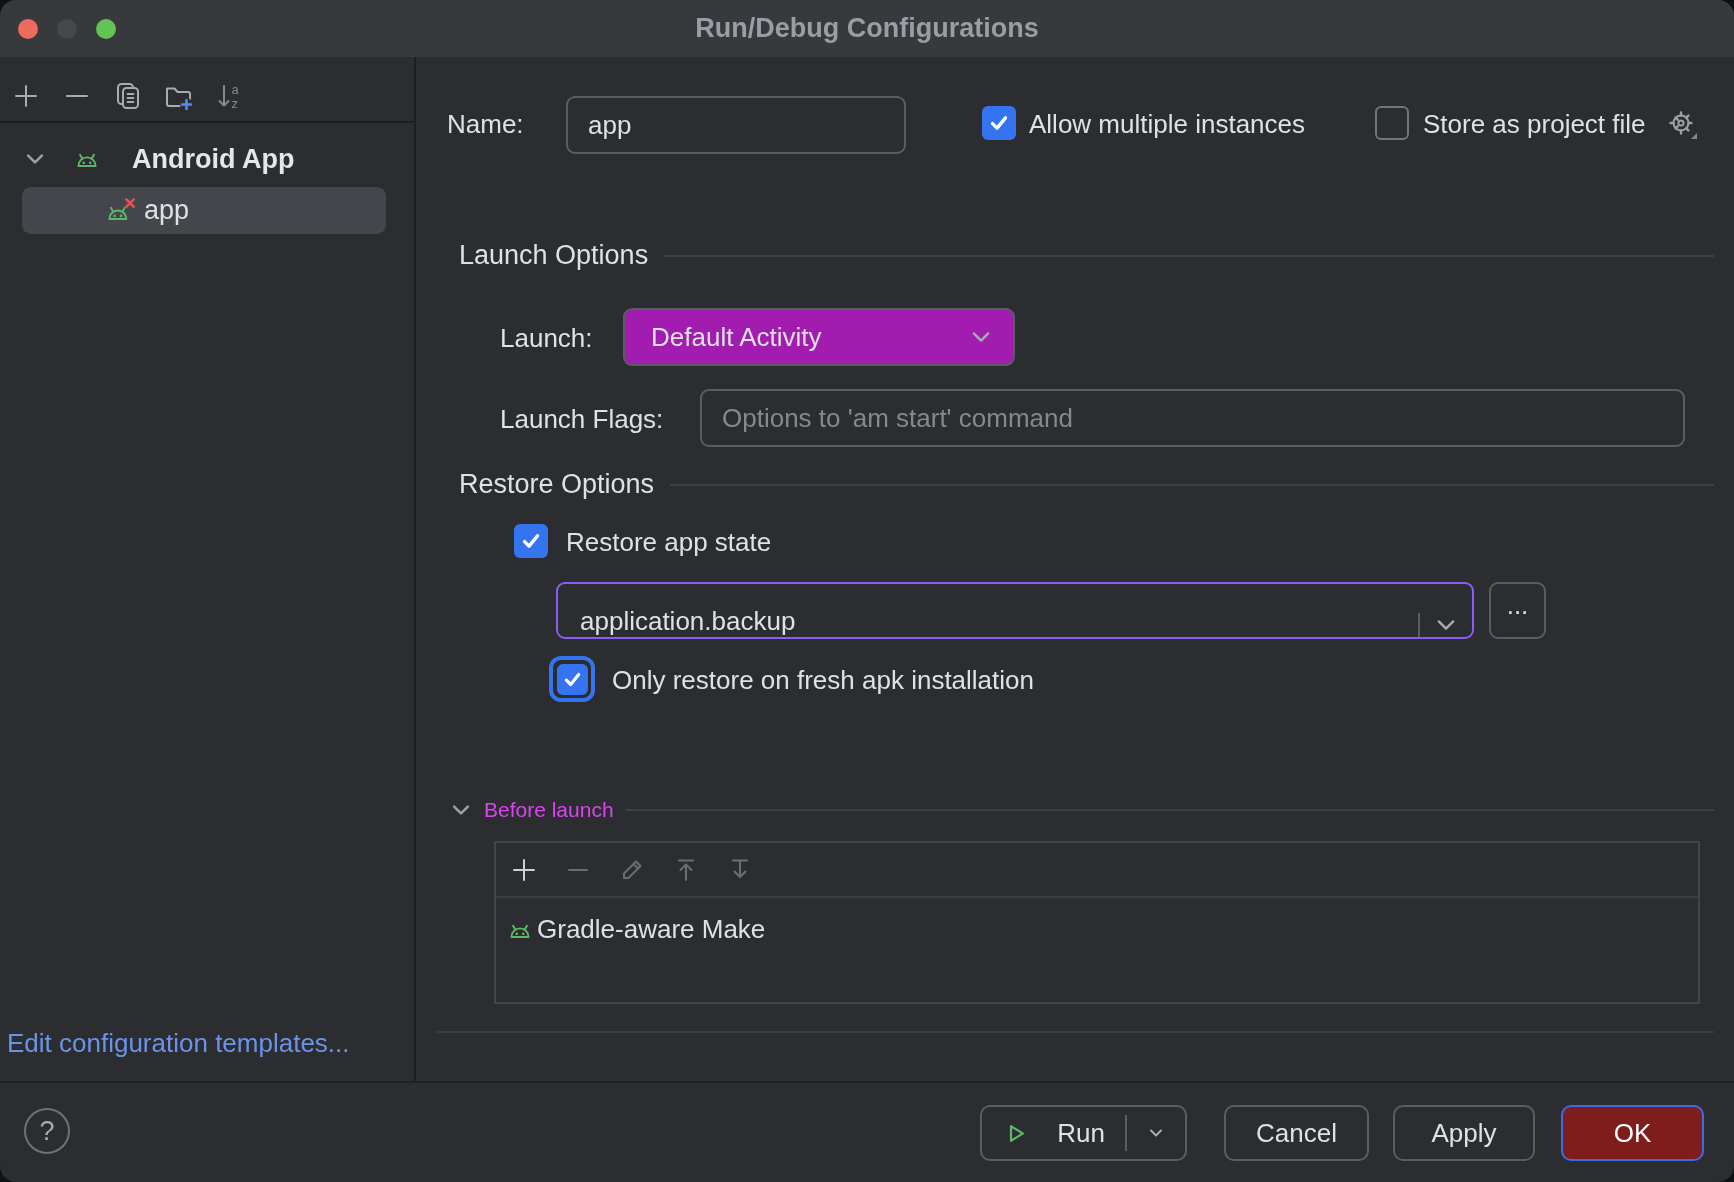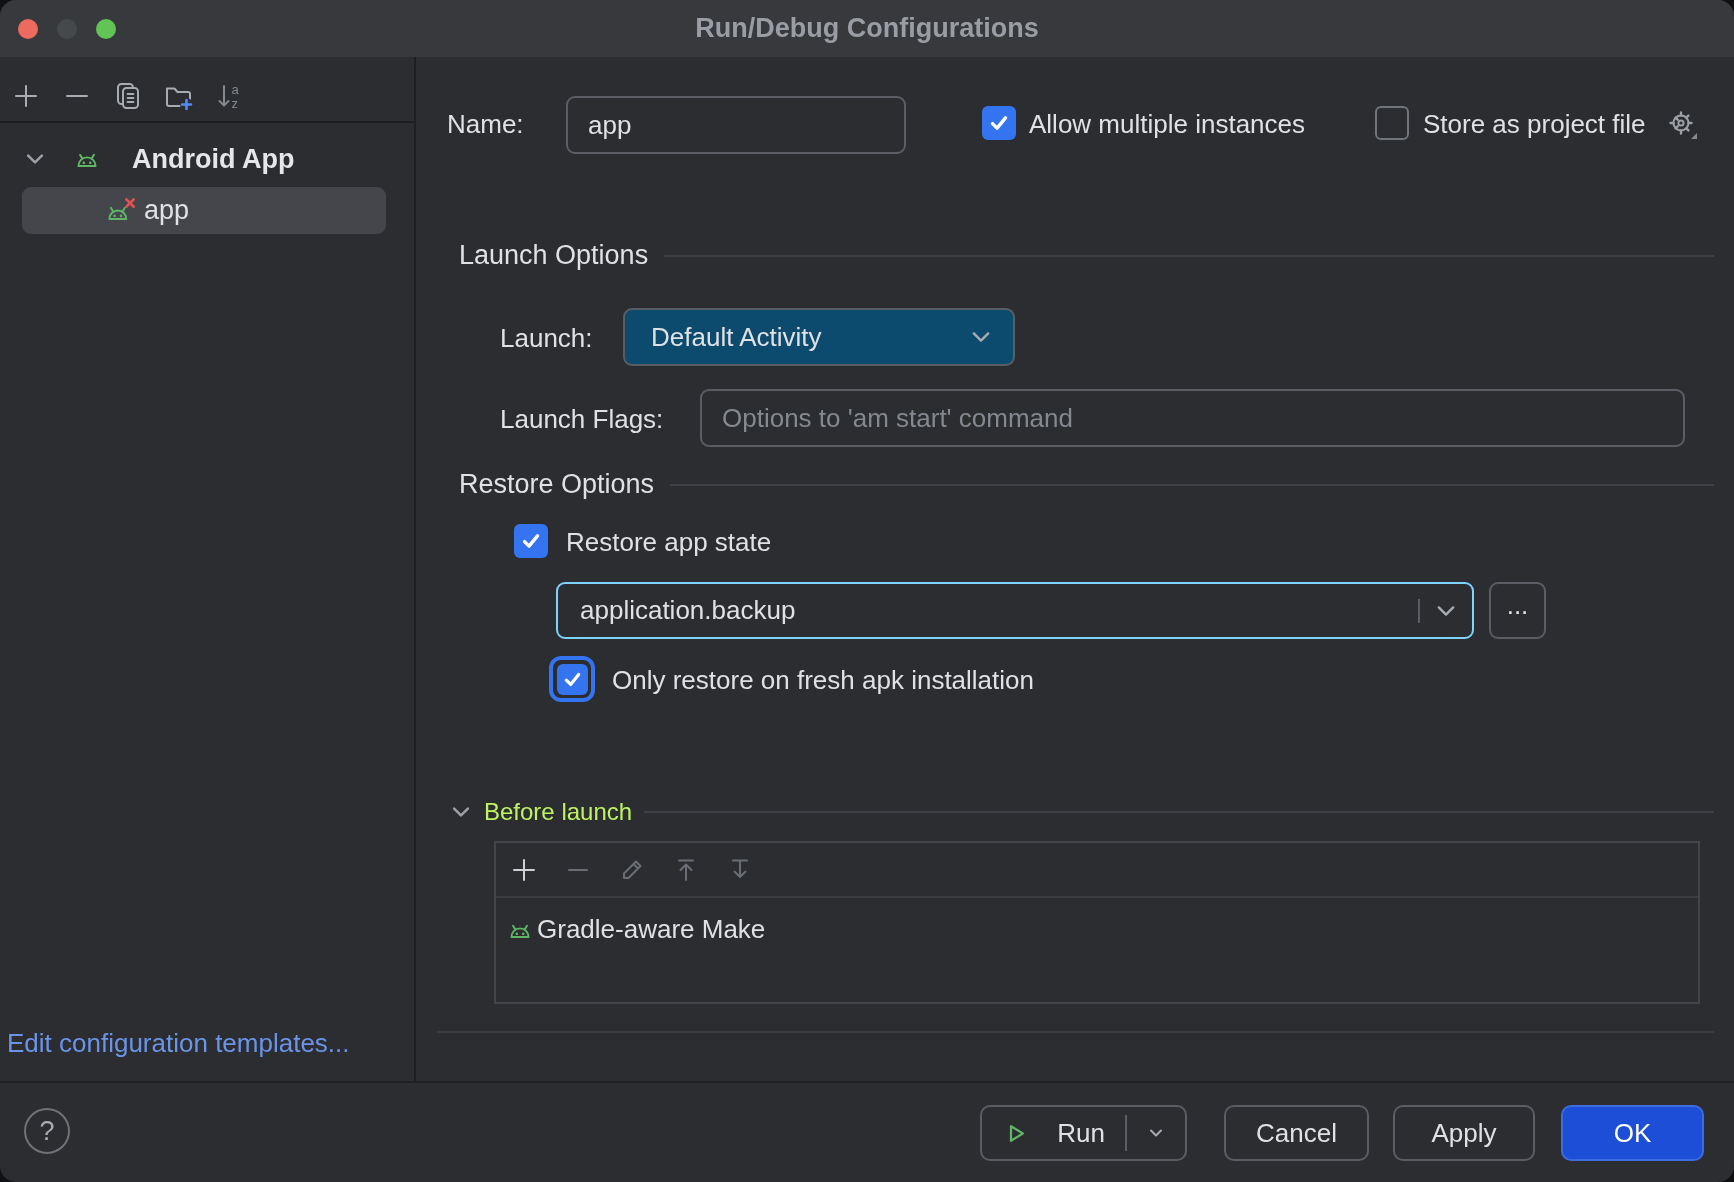--- a/index.html
+++ b/index.html
@@ -30,46 +30,46 @@
   .tinput{position:absolute;background:transparent;border:2px solid #5A5D63;border-radius:9px;
     color:#DFE1E5;font-size:26px;padding:0 20px;outline:none;}
   .tinput::placeholder{color:#84888F;}
   .cbox{position:absolute;width:34px;height:34px;border-radius:6px;}
   .cbox.checked{background:#3574F0;display:flex;align-items:center;justify-content:center;}
   .cbox.unchecked{border:2px solid #71757C;background:transparent;}
   .clip-row{position:absolute;left:416px;top:158px;width:1318px;height:46px;overflow:hidden;}
   .section-hdr{position:absolute;display:flex;align-items:center;gap:16px;}
   .section-hdr .hdr-text{font-size:27px;color:#DFE1E5;white-space:nowrap;}
   .section-hdr .hdr-line{flex:1;height:2px;background:#3E4045;}
-  .dropdown{position:absolute;left:623px;top:308px;width:392px;height:58px;background:#0c4a6e;border:2px solid #5A5D63;
+  .dropdown{position:absolute;left:623px;top:308px;width:392px;height:58px;background:#a21caf;border:2px solid #5A5D63;
     border-radius:9px;display:flex;align-items:center;padding:0 20px 0 26px;cursor:pointer;}
   .dropdown .dd-text{flex:1;font-size:26px;color:#DFE1E5;}
-  .combobox{position:absolute;left:556px;top:582px;width:918px;height:57px;border:2px solid #7dd3fc;border-radius:9px;
-    display:flex;align-items:center;}
+  .combobox{position:absolute;left:556px;top:582px;width:918px;height:57px;border:2px solid #8b5cf6;border-radius:9px;
+    display:flex;align-items:flex-end;}
   .combobox .cb-text{flex:1;display:flex;align-items:center;padding-left:22px;font-size:26px;color:#DFE1E5;}
   .combobox .cb-arrow{width:54px;border-left:2px solid #5A5D63;display:flex;align-items:center;justify-content:center;cursor:pointer;}
   .browse-btn{position:absolute;left:1489px;top:582px;width:57px;height:57px;border:2px solid #5A5D63;border-radius:9px;
     display:flex;align-items:center;justify-content:center;font-size:26px;color:#DFE1E5;cursor:pointer;padding-bottom:10px;}
   .focus-ring{position:absolute;left:549px;top:656px;width:46px;height:46px;border:4px solid #3574F0;border-radius:12px;
     display:flex;align-items:center;justify-content:center;background:#2B2D30;}
   .focus-ring .cbox-inner{width:31px;height:31px;border-radius:6px;background:#3574F0;
     display:flex;align-items:center;justify-content:center;}
   .bl-header{position:absolute;left:450px;top:798px;width:1264px;display:flex;align-items:center;gap:12px;}
   .bl-box{position:absolute;left:494px;top:841px;width:1206px;height:163px;border:2px solid #43454A;}
   .bl-toolbar{height:55px;display:flex;align-items:center;gap:22px;padding-left:12px;border-bottom:2px solid #3A3C40;}
   .bl-task{display:flex;align-items:center;gap:2px;padding:16px 0 0 9px;}
   .bl-task-label{font-size:26px;color:#DFE1E5;}
   .panel-sep{position:absolute;left:437px;top:1031px;width:1277px;height:2px;background:#3A3C40;}
   .full-sep{position:absolute;left:0;top:1081px;width:1734px;height:2px;background:#1F2124;}
   
   .help-btn{position:absolute;left:24px;top:1108px;width:46px;height:46px;border:2px solid #6F7277;border-radius:50%;
     display:flex;align-items:center;justify-content:center;font-size:27px;color:#A8ABB2;cursor:pointer;}
   .btn{position:absolute;top:1105px;height:56px;border:2px solid #5A5D63;border-radius:10px;background:transparent;
     font-size:26px;color:#DFE1E5;display:flex;align-items:center;justify-content:center;cursor:pointer;}
-  .btn.primary{background:#1d4ed8;border-color:#3D6BE0;color:#FFFFFF;}
+  .btn.primary{background:#7f1d1d;border-color:#3D6BE0;color:#FFFFFF;}
   .run-btn{left:980px;width:207px;padding:0;}
   .run-main{flex:1;display:flex;align-items:center;justify-content:center;gap:28px;height:100%;}
   .run-divider{width:2px;height:36px;background:#5A5D63;}
   .run-chevron{width:58px;display:flex;align-items:center;justify-content:center;height:100%;}
 </style>
 </head>
 <body>
 
 <div class="window">
 
@@ -207,21 +207,21 @@
           <polyline points="3.5,9 7,12.5 13.5,4.5" fill="none" stroke="#FFFFFF" stroke-width="2.6" stroke-linecap="round" stroke-linejoin="round"></polyline>
         </svg>
     </div>
   </div>
   <div class="flabel" style="left:612px;top:665px;">Only restore on fresh apk installation</div>
 
   <div class="bl-header">
     <svg width="22" height="22" viewBox="0 0 16 16">
         <polyline points="3,5.5 8,10.5 13,5.5" fill="none" stroke="#9DA0A6" stroke-width="1.8" stroke-linecap="round" stroke-linejoin="round"></polyline>
       </svg>
-    <span class="hdr-text" style="font-size:24px;color:#bef264;">Before launch</span>
+    <span class="hdr-text" style="font-size:21px;color:#d946ef;">Before launch</span>
     <span class="hdr-line" style="flex:1;height:2px;background:#3E4045;"></span>
   </div>
 
   <div class="bl-box">
     <div class="bl-toolbar">
       <div class="tool-btn">
         <svg width="30" height="30" viewBox="0 0 30 30">
             <path d="M15 5v20M5 15h20" stroke="#CED0D6" stroke-width="2" stroke-linecap="round"></path>
           </svg>
       </div>

